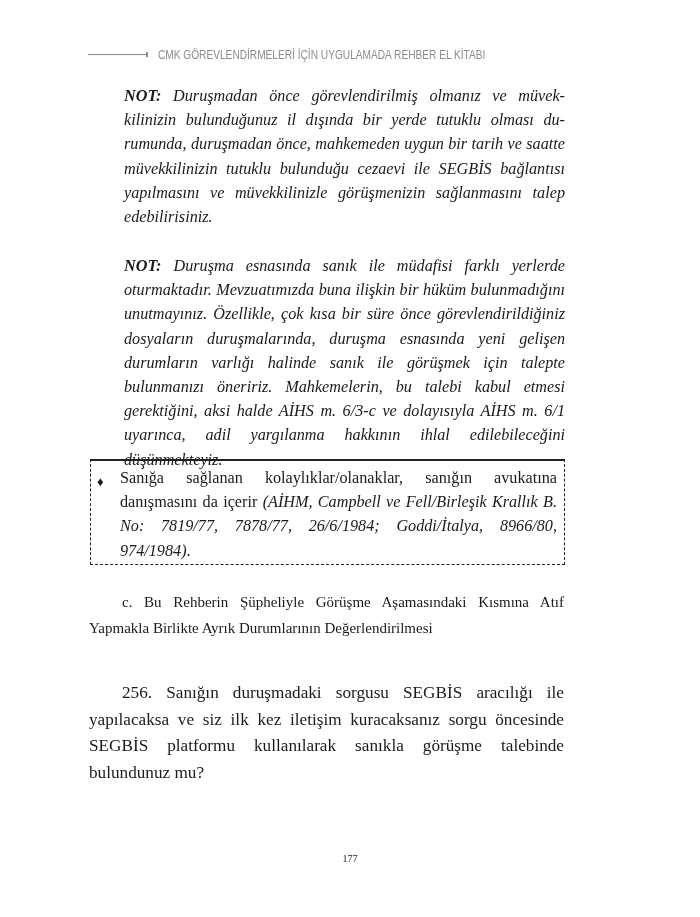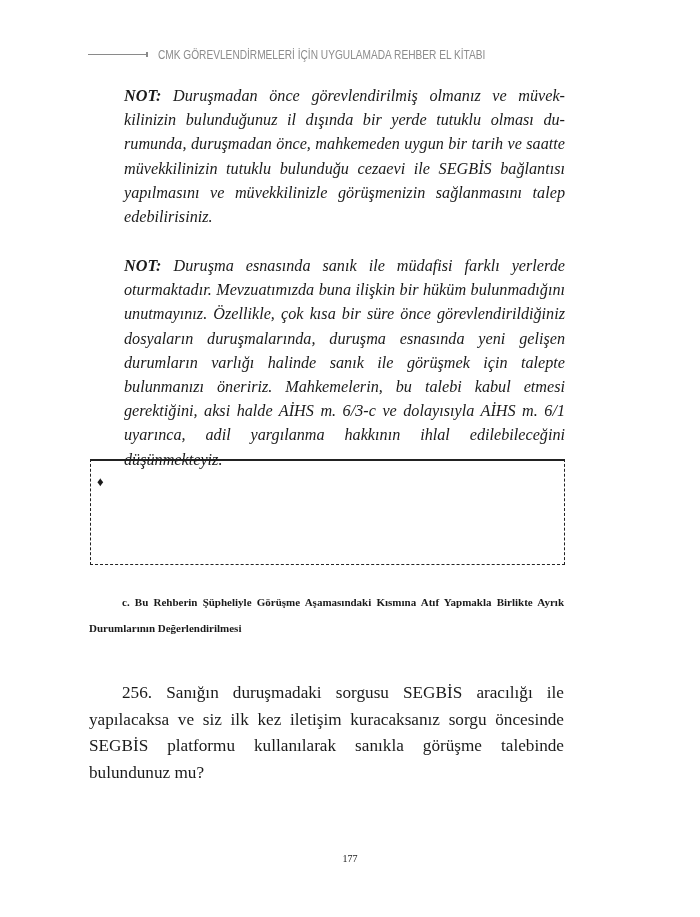--- a/index.html
+++ b/index.html
@@ -87,22 +87,22 @@
       font-size: 16.2px;
       line-height: 24.2px;
       text-align: justify;
     }
     .boxed-text .cite { font-style: italic; }
     .section-heading {
       position: absolute;
       left: 89px;
       top: 590px;
       width: 475px;
-      font-weight: bold;
-      font-size: 11px;
+      font-weight: normal;
+      font-size: 15px;
       line-height: 25.5px;
       text-align: justify;
     }
     .section-heading .indent { padding-left: 33px; }
     .question {
       position: absolute;
       left: 89px;
       top: 680px;
       width: 475px;
       font-size: 17.2px;
@@ -134,20 +134,23 @@
   <span>Duruşmadan önce görevlendirilmiş olmanız ve müvek­kilinizin bulunduğunuz il dışında bir yerde tutuklu olması du­rumunda, duruşmadan önce, mahkemeden uygun bir tarih ve saatte müvekkilinizin tutuklu bulunduğu cezaevi ile SEGBİS bağlantısı yapılmasını ve müvekkilinizle görüşmenizin sağlan­masını talep edebilirisiniz.</span>
 </div>
 
 <div class="note note-2">
   <span class="note-label">NOT:</span>
   <span>Duruşma esnasında sanık ile müdafisi farklı yerlerde oturmaktadır. Mevzuatımızda buna ilişkin bir hüküm bulun­madığını unutmayınız. Özellikle, çok kısa bir süre önce görev­lendirildiğiniz dosyaların duruşmalarında, duruşma esnasında yeni gelişen durumların varlığı halinde sanık ile görüşmek için talepte bulunmanızı öneririz. Mahkemelerin, bu talebi kabul et­mesi gerektiğini, aksi halde AİHS m. 6/3-c ve dolayısıyla AİHS m. 6/1 uyarınca, adil yargılanma hakkının ihlal edilebileceğini düşünmekteyiz.</span>
 </div>
 
 <div class="boxed">
   <span class="bullet">♦</span>
+  <div class="boxed-text">
+    <span>Sanığa sağlanan kolaylıklar/olanaklar, sanığın avukatına danışmasını da içerir </span><span class="cite">(AİHM, Campbell ve Fell/Birleşik Krallık B. No: 7819/77, 7878/77, 26/6/1984; Goddi/İtalya, 8966/80, 974/1984)</span><span>.</span>
+  </div>
 </div>
 
 <div class="section-heading">
   <span class="indent">c.</span>
   <span>Bu Rehberin Şüpheliyle Görüşme Aşamasındaki Kısmına Atıf Yapmakla Birlikte Ayrık Durumlarının De­ğerlendirilmesi</span>
 </div>
 
 <div class="question">
   <span class="qnum">256.</span>
   <span>Sanığın duruşmadaki sorgusu SEGBİS aracılığı ile yapılacaksa ve siz ilk kez iletişim kuracaksanız sorgu öncesin­de SEGBİS platformu kullanılarak sanıkla görüşme talebinde bulundunuz mu?</span>

